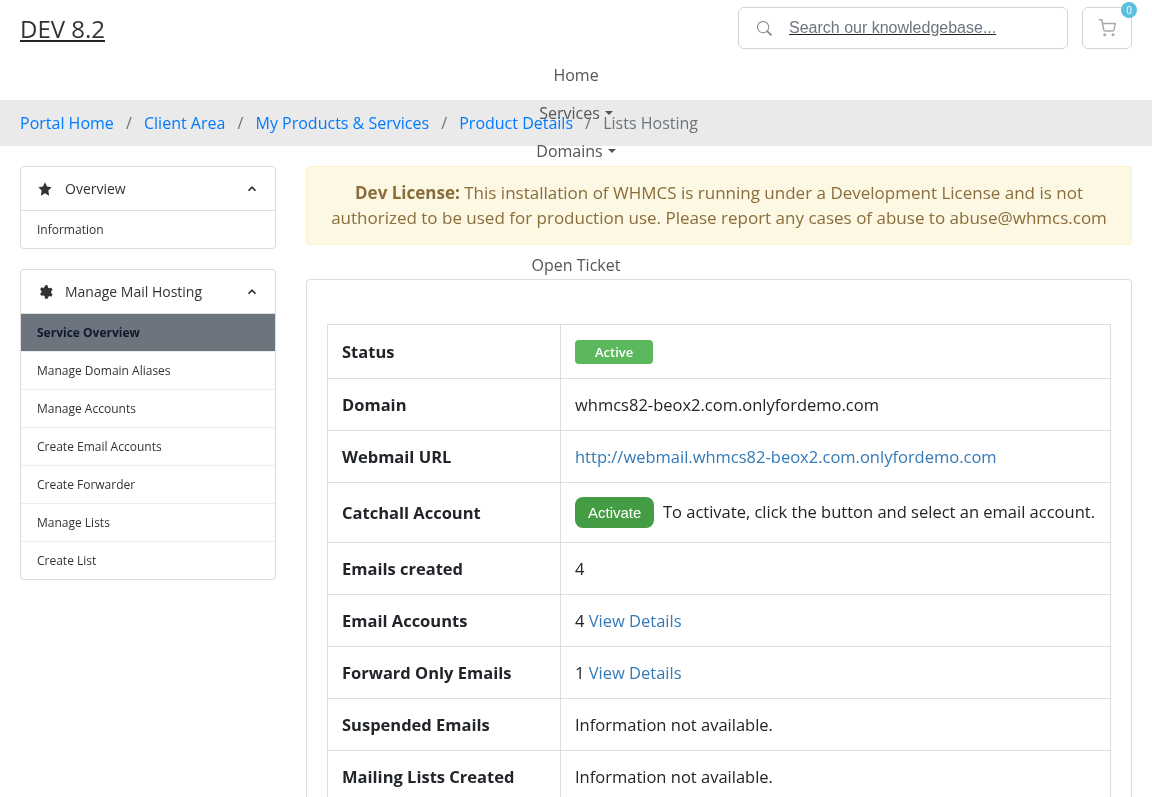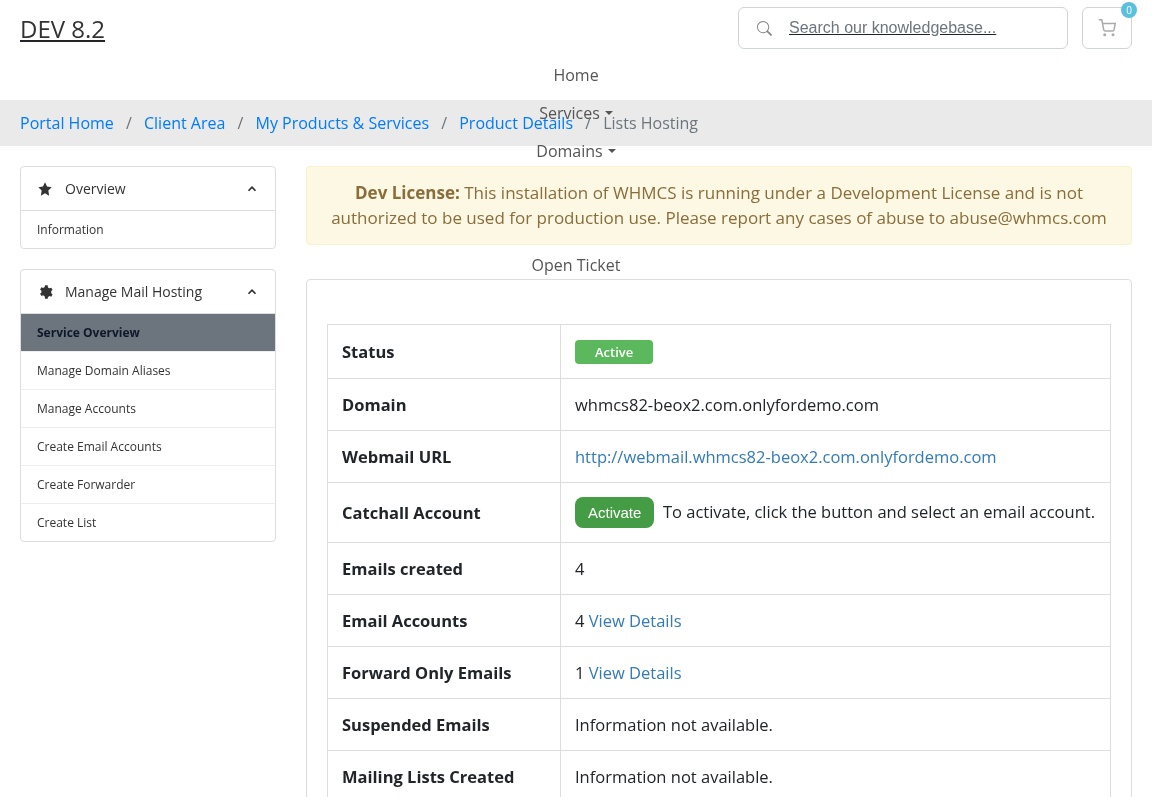--- a/index.html
+++ b/index.html
@@ -289,20 +289,21 @@
               <path d="M18 15l-6-6-6 6"></path>
             </svg>
         </span>
       </div>
       <div class="panel-body">
         <div class="side-item active">Service Overview</div>
         <div class="side-item">Manage Domain Aliases</div>
         <div class="side-item">Manage Accounts</div>
         <div class="side-item">Create Email Accounts</div>
         <div class="side-item">Create Forwarder</div>
+        <div class="side-item">Manage Lists</div>
         <div class="side-item">Create List</div>
       </div>
     </div>
   </div>
 
   <div class="content">
     <div class="alert">
       <b>Dev License:</b><span> This installation of WHMCS is running under a Development License and is not authorized to be used for production use. Please report any cases of abuse to abuse@whmcs.com</span>
     </div>
 

